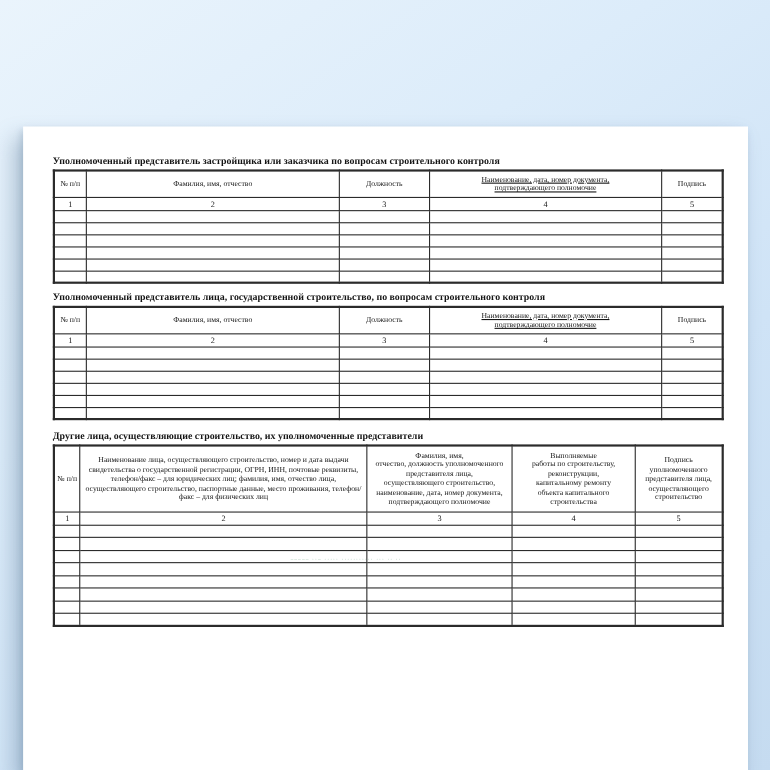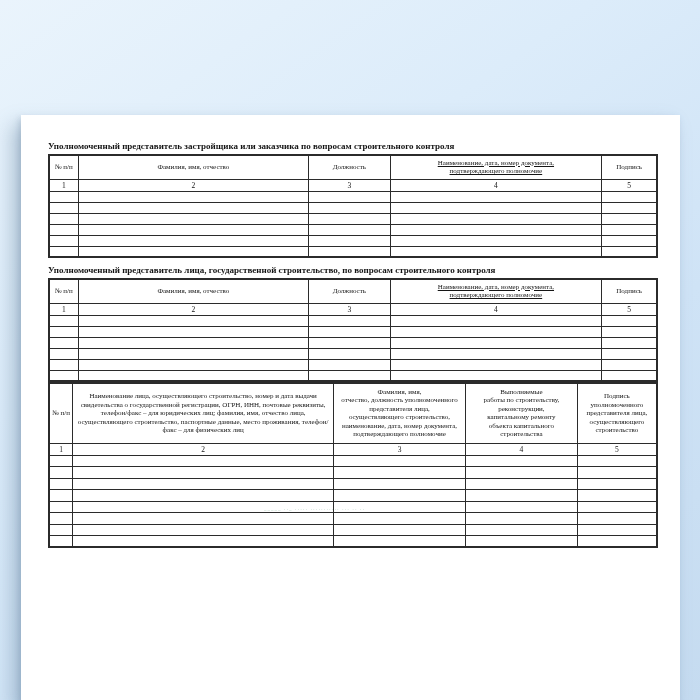--- a/index.html
+++ b/index.html
@@ -182,20 +182,21 @@
         <tr class="empty-row">
           <td></td>
           <td></td>
           <td></td>
           <td></td>
           <td></td>
         </tr>
       </tbody>
   </table>
 
+  <p class="section-title sec3">Другие лица, осуществляющие строительство, их уполномоченные представители</p>
   <table class="t3">
     <colgroup>
         <col class="c1">
         <col class="c2">
         <col class="c3">
         <col class="c4">
         <col class="c5">
       </colgroup>
     <thead>
       <tr class="head-row">

